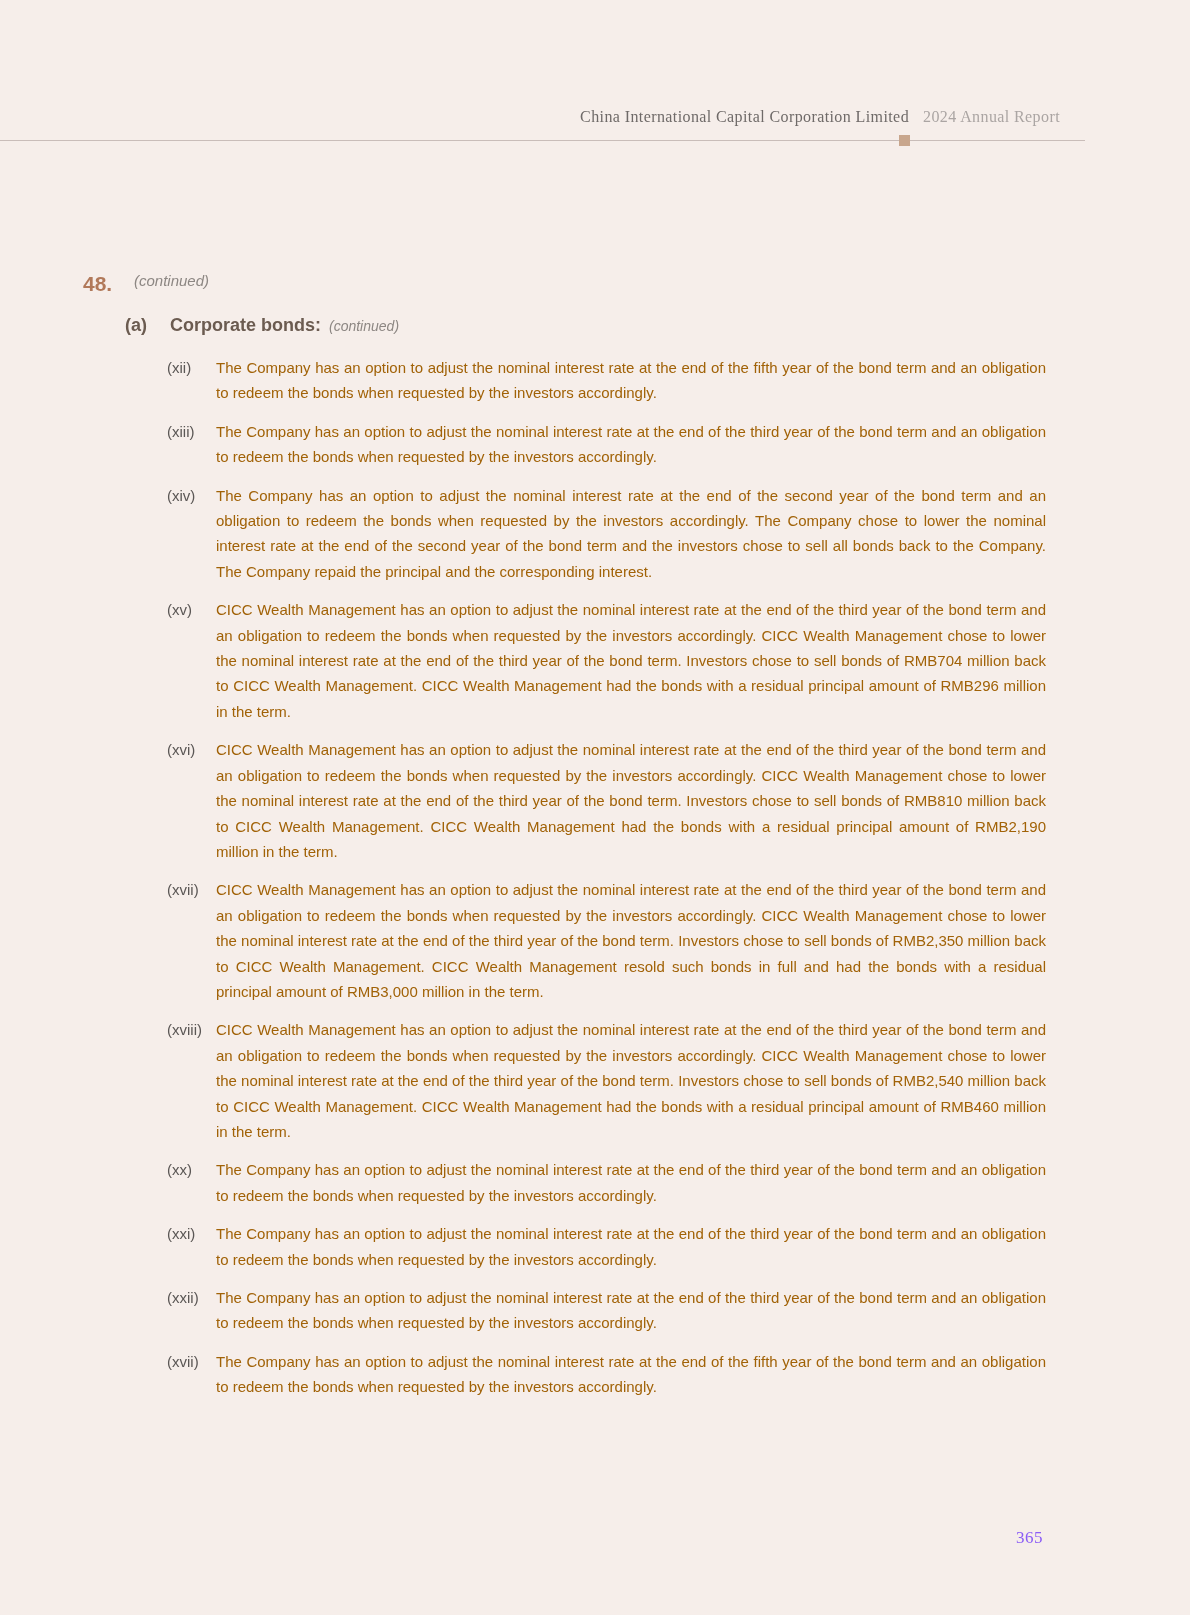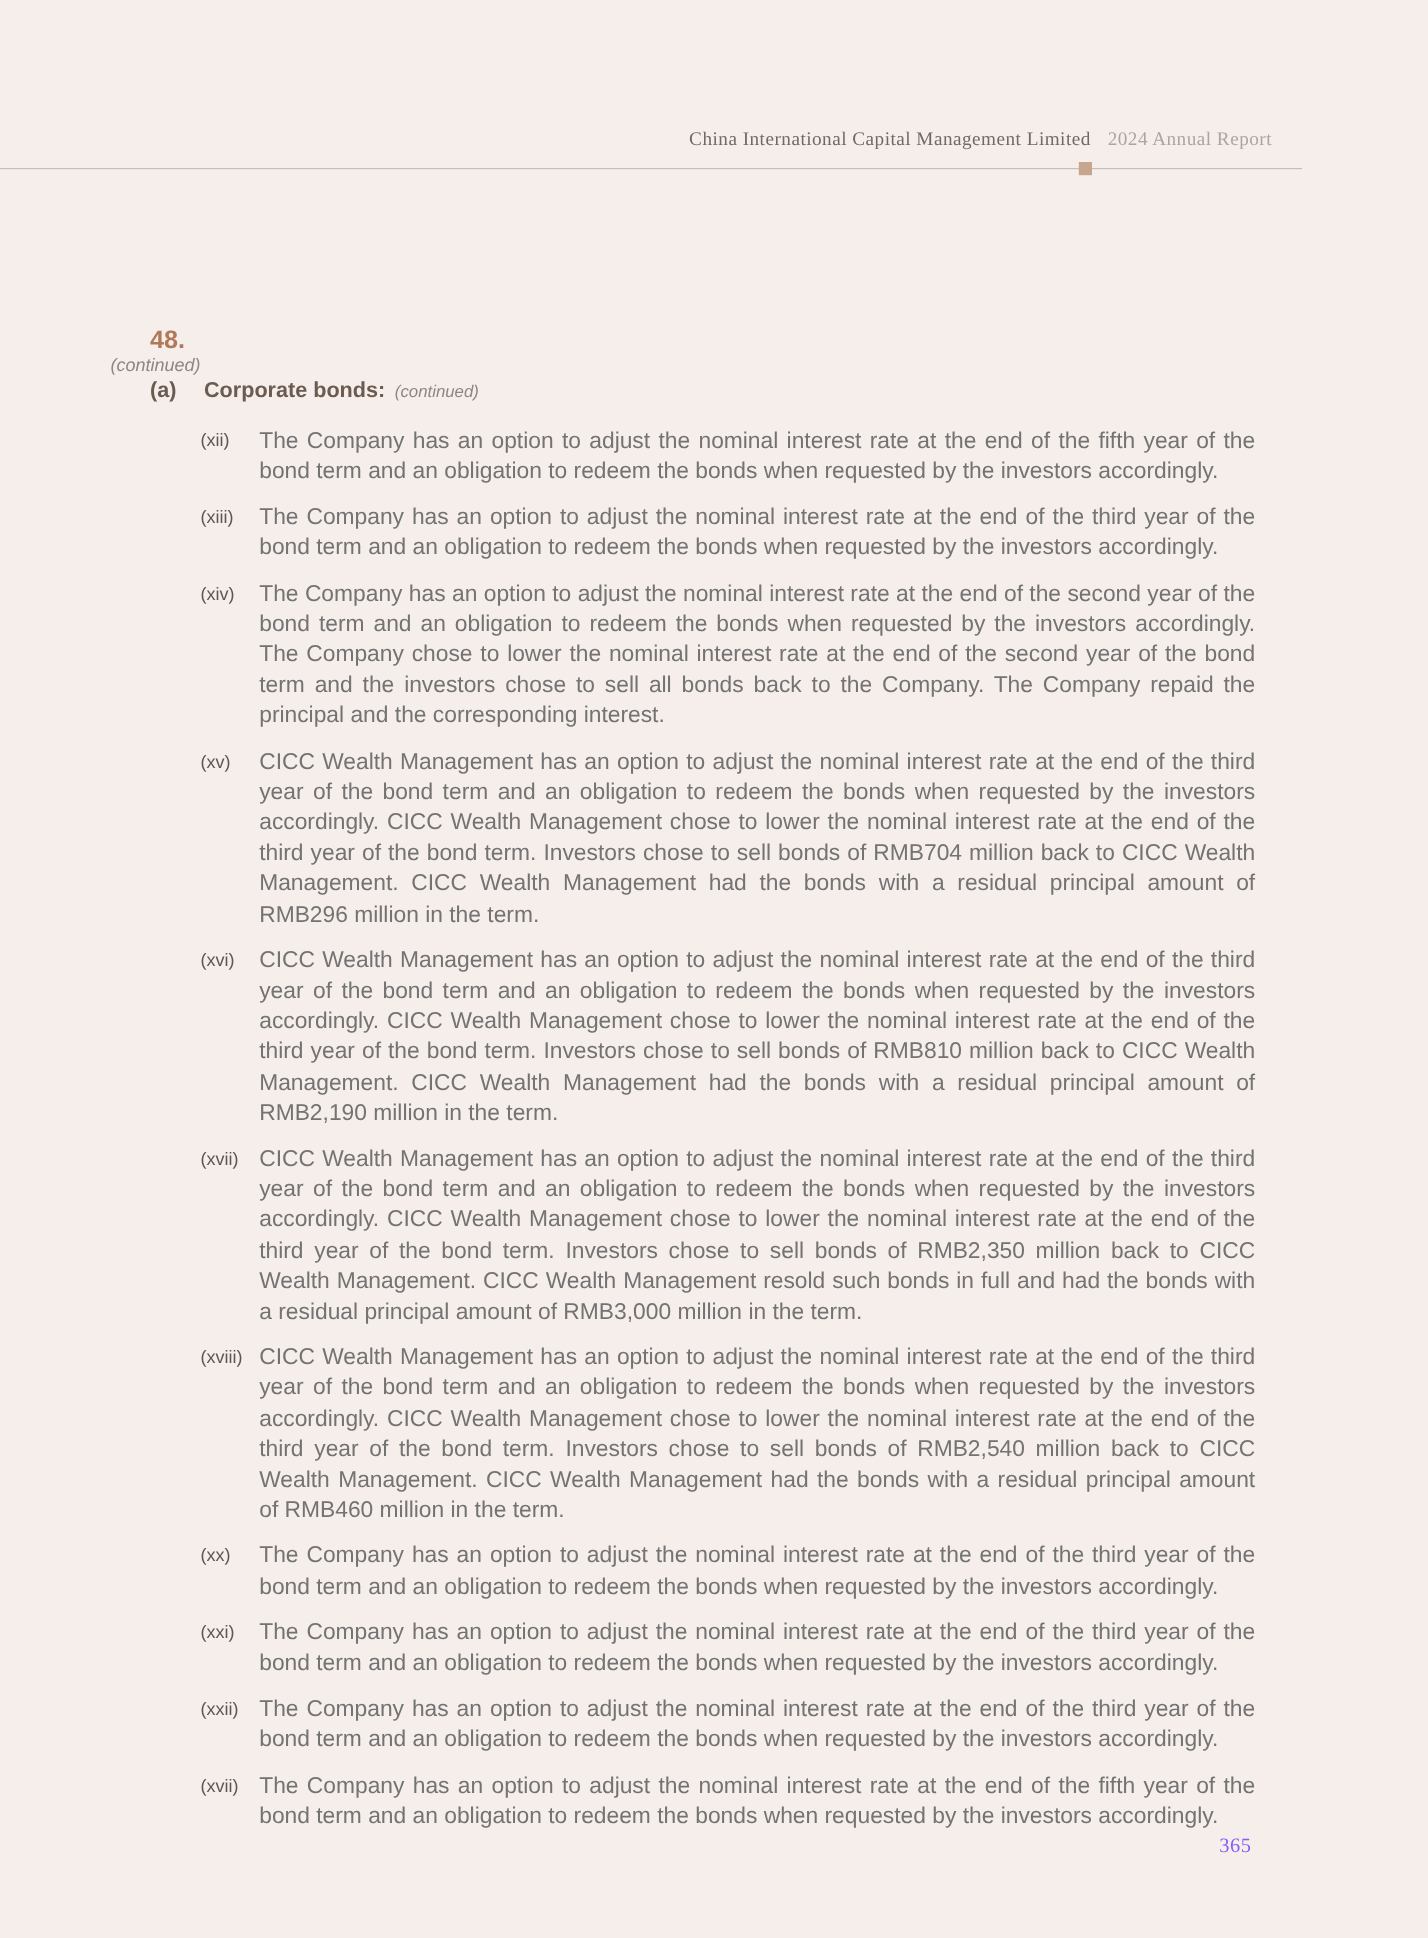--- a/index.html
+++ b/index.html
@@ -45,23 +45,22 @@
     height: 11px;
     background: #c8a68d;
   }
 
   
   .section-heading {
     position: absolute;
     top: 272px;
     left: 83px;
     display: flex;
-    align-items: flex-end;
+    align-items: flex-start;
     white-space: nowrap;
-    flex-direction: column;
   }
   .section-heading .num {
     font-size: 21px;
     font-weight: bold;
     color: #b1795a;
     width: 42px;
   }
   .section-heading .title {
     font-size: 21px;
     font-weight: bold;
@@ -114,44 +113,44 @@
     margin-bottom: 13px;
   }
   .item-marker {
     flex: 0 0 49px;
     font-size: 15px;
     line-height: 25.4px;
     color: #5b5755;
   }
   .item-text {
     flex: 1;
-    font-size: 19px;
+    font-size: 15px;
     line-height: 25.4px;
-    color: #737373;
+    color: #a16207;
     text-align: justify;
   }
 
   
   .page-number {
     position: absolute;
     top: 1528px;
     left: 1016px;
     font-family: "Liberation Serif", serif;
     font-size: 17px;
     color: #8b5cf6;
     letter-spacing: 0.5px;
   }
 </style>
 </head>
 <body>
 
 <div class="page">
 
   <div class="running-header">
-    <span class="company">China International Capital Management Limited</span>
+    <span class="company">China International Capital Corporation Limited</span>
     <span class="report">2024 Annual Report</span>
   </div>
   <div class="header-rule"></div>
   <div class="header-rule-marker"></div>
 
   <div class="section-heading">
     <span class="num">48.</span>
     <span class="cont">(continued)</span>
   </div>
 

